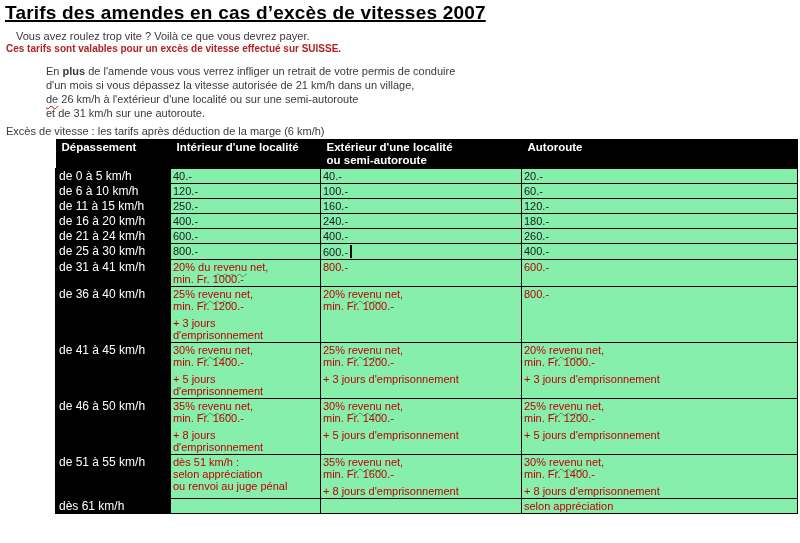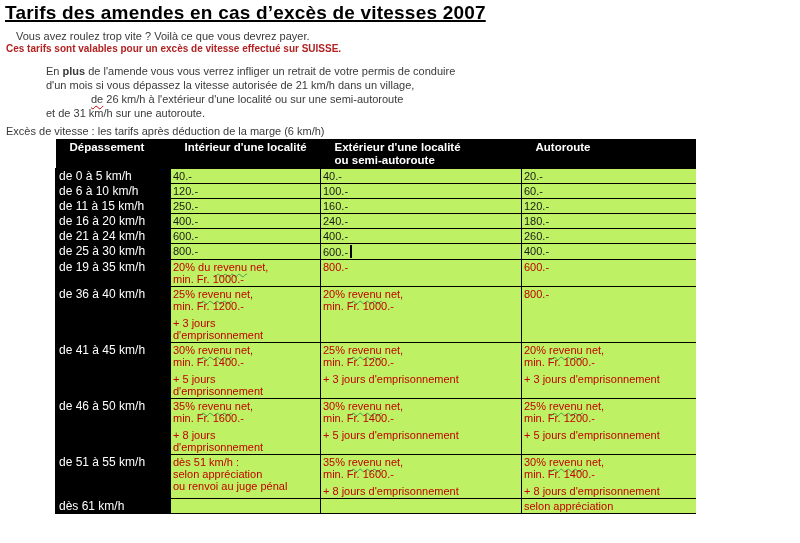--- a/index.html
+++ b/index.html
@@ -1,42 +1,42 @@
 <!DOCTYPE html>
 <html style="--warning-red: #b22222; --table-red: #c00000; --header-bg: #000000; --header-fg: #ffffff; --sq-green: #4a9a4a; --sq-red: #cc0000;"><head>
 <meta charset="utf-8">
 <style>
   html,body{margin:0;padding:0;background:#fff;}
-  .page{position:relative;width:696px;height:543px;background:#fff;overflow:hidden;
+  .page{position:relative;width:800px;height:543px;background:#fff;overflow:hidden;
         font-family:"Liberation Sans","DejaVu Sans",sans-serif;color:#3a3a3a;}
   .title{position:absolute;left:5px;top:2px;font-size:19px;font-weight:bold;color:#000;
          text-decoration:underline;text-decoration-thickness:2px;letter-spacing:.2px;white-space:nowrap;}
   .intro{position:absolute;left:16px;top:30px;font-size:11px;white-space:nowrap;}
   .warning{position:absolute;left:6px;top:43px;font-size:10px;font-weight:bold;
            color:var(--warning-red,#b22222);white-space:nowrap;}
   .para{position:absolute;left:6px;top:64px;font-size:11px;line-height:14px;}
   .pline{white-space:nowrap;padding-left:40px;}
   .caption{position:absolute;left:6px;top:125px;font-size:11px;white-space:nowrap;}
   table.fines{position:absolute;left:55px;top:139px;width:742px;border-collapse:collapse;
               table-layout:fixed;font-size:11px;}
   table.fines th{background:var(--header-bg,#000);color:var(--header-fg,#fff);text-align:left;
-                 font-weight:bold;vertical-align:top;padding:2px 2px 1px 14px;font-size:11.5px;line-height:13px;}
+                 font-weight:bold;vertical-align:top;padding:2px 2px 1px 6px;font-size:11.5px;line-height:13px;}
   td.rowlabel{background:var(--header-bg,#000);color:var(--header-fg,#fff);vertical-align:top;
               padding:1px 2px 0 3px;font-size:12px;line-height:13px;border:1px solid #000;}
-  td.data{background:#bef264;border:1px solid #000;vertical-align:top;padding:1px 2px 1px 2px;
+  td.data{background:#86efac;border:1px solid #000;vertical-align:top;padding:1px 2px 1px 2px;
           line-height:12px;color:#1a1a1a;}
   tr.red td.data{color:var(--table-red,#c00000);}
   td.data .line{white-space:nowrap;}
   .gap{height:5px;}
   .sq{text-decoration-line:underline;text-decoration-style:wavy;
       text-decoration-color:var(--sq-green,#4a9a4a);text-decoration-thickness:1px;
       text-underline-offset:2px;text-decoration-skip-ink:none;}
   .sq-red{text-decoration-line:underline;text-decoration-style:wavy;
       text-decoration-color:var(--sq-red,#cc0000);text-decoration-thickness:1px;
-      text-underline-offset:2px;text-decoration-skip-ink:none;margin-left:45px;}
+      text-underline-offset:2px;text-decoration-skip-ink:none;}
   .caret{display:inline-block;width:2px;height:13px;background:#000;vertical-align:-2px;margin-left:2px;}
 </style>
 </head>
 <body>
 
 <div class="page">
   <div class="title">Tarifs des amendes en cas d’excès de vitesses 2007</div>
   <div class="intro">Vous avez roulez trop vite ? Voilà ce que vous devrez payer.</div>
   <div class="warning">Ces tarifs sont valables pour un excès de vitesse effectué sur SUISSE.</div>
 
@@ -140,21 +140,21 @@
             <div class="line">800.-</div>
           </td>
           <td class="data">
             <div class="line">600.-<span class="caret"></span></div>
           </td>
           <td class="data">
             <div class="line">400.-</div>
           </td>
         </tr>
         <tr class="red">
-          <td class="rowlabel">de 19 à 35 km/h</td>
+          <td class="rowlabel">de 31 à 41 km/h</td>
           <td class="data">
             <div class="line">20% du <span class="sq">revenu</span> net,</div>
             <div class="line">min. Fr. 1000.-</div>
           </td>
           <td class="data">
             <div class="line">800.-</div>
           </td>
           <td class="data">
             <div class="line">600.-</div>
           </td>

